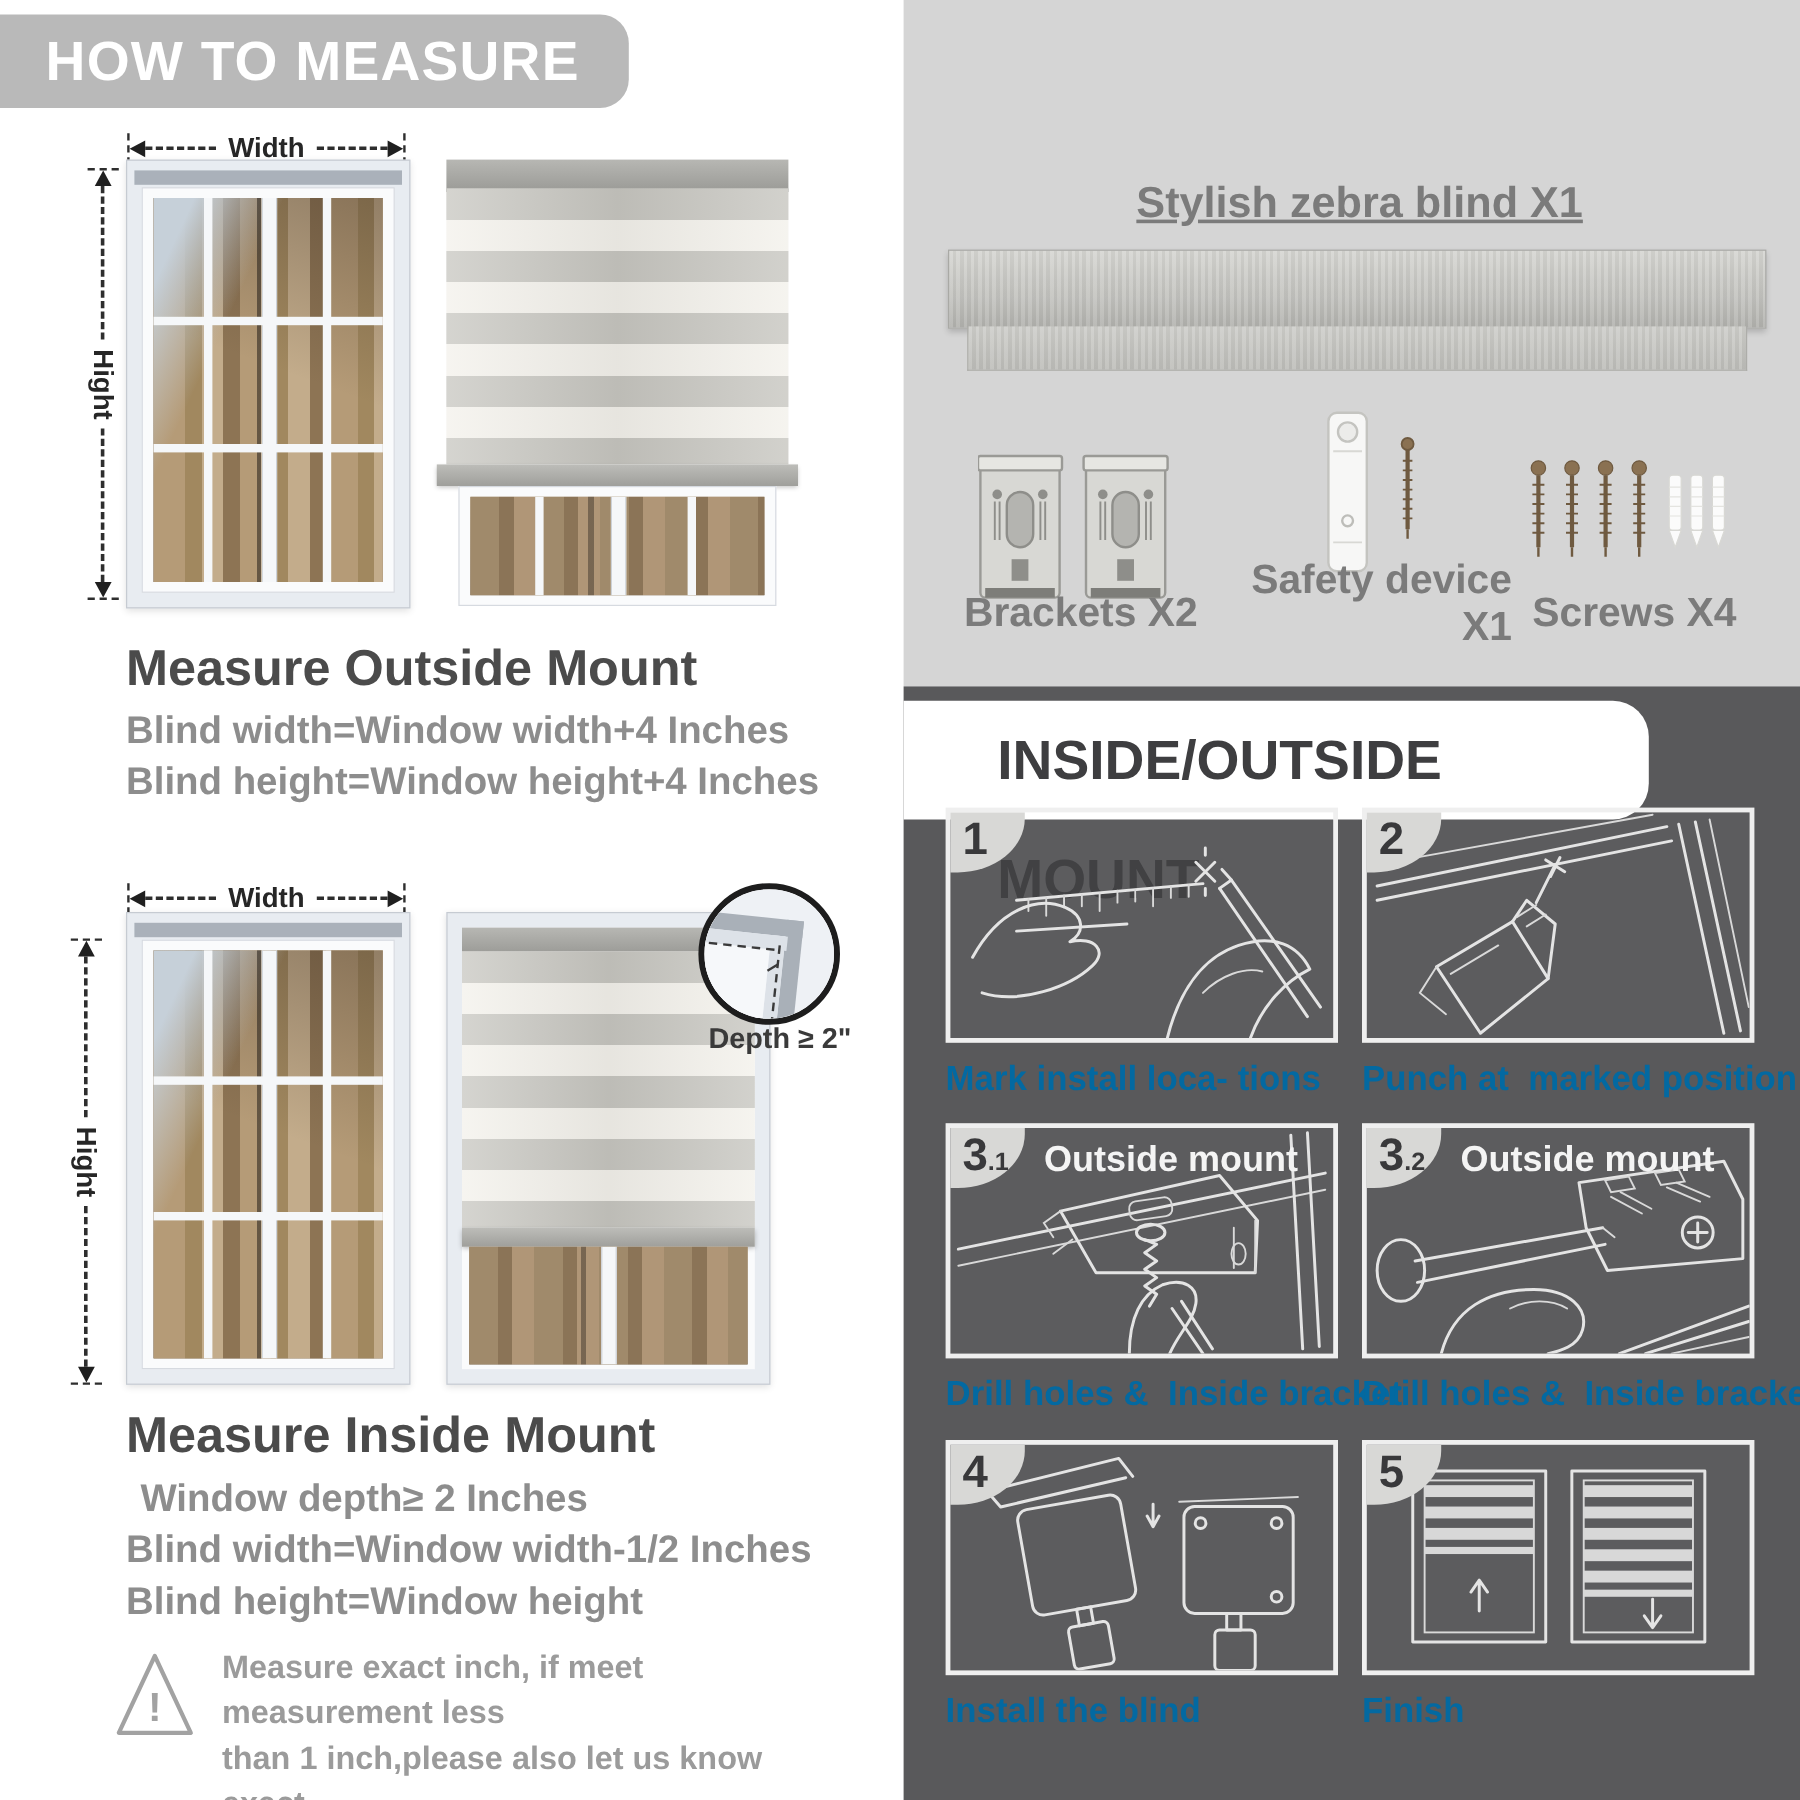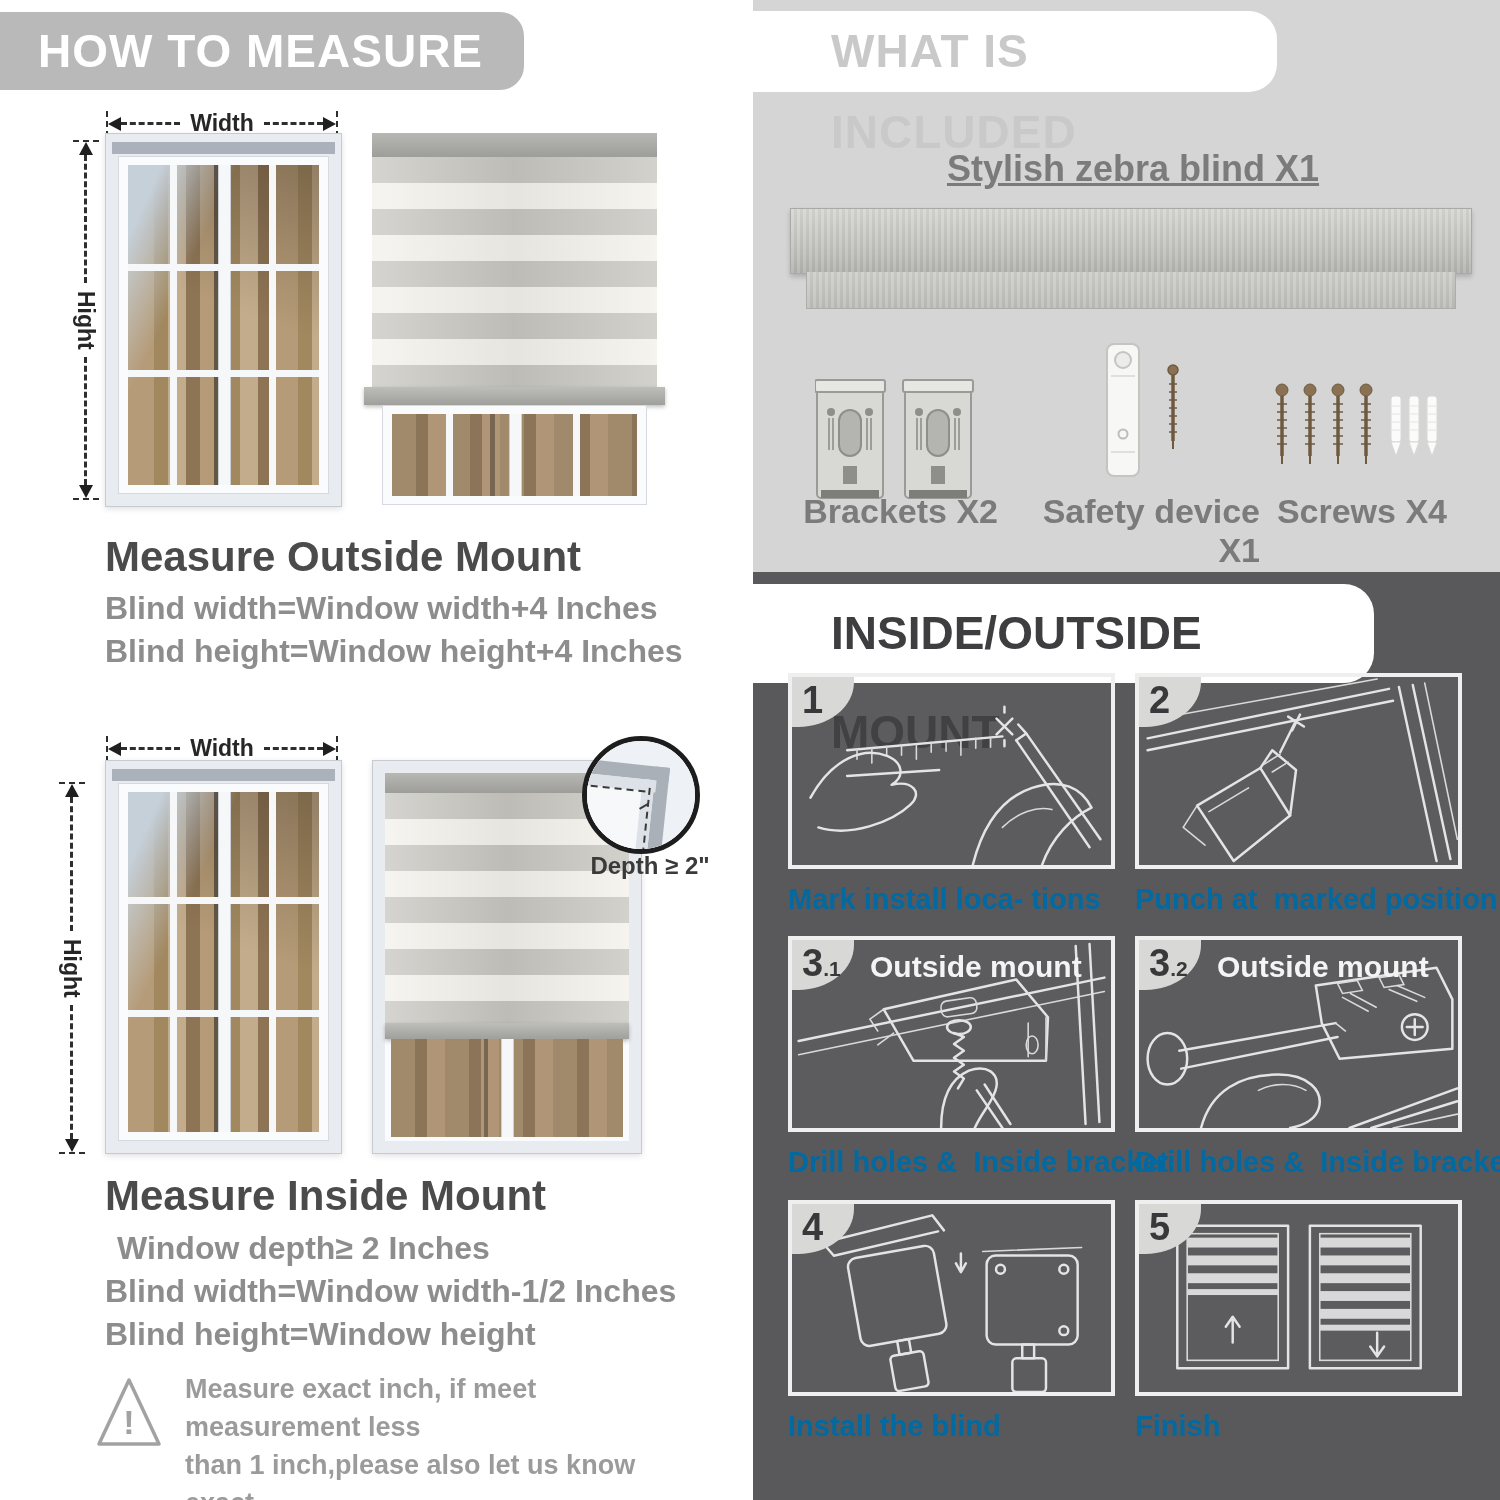--- a/index.html
+++ b/index.html
@@ -219,21 +219,20 @@
     <svg viewBox="0 0 68 80" width="68" height="80">
       <path d="M34,8 L64,72 L4,72 Z" fill="none" stroke="#a2a2a2" stroke-width="3.5" stroke-linejoin="round"></path>
       <text x="34" y="62" text-anchor="middle" font-size="34" font-weight="bold" fill="#a2a2a2" font-family="Liberation Sans, sans-serif">!</text>
     </svg>
   </div>
   <div class="abs warn-text" style="left:185px;top:1370px;width:500px;">Measure exact inch, if meet measurement less
 than 1 inch,please also let us know exact
 measurement, please do not leave it</div>
 
   <div class="abs included-bg"></div>
-  <div class="abs included-pill">WHAT IS INCLUDED</div>
 
   <div class="abs blind-label" style="left:853px;top:148px;width:560px;text-align:center;">Stylish zebra blind X1</div>
 
   <div class="abs bar-main"></div>
   <div class="abs bar-rail"></div>
 
   <div class="abs" style="left:815px;top:372px;width:160px;height:148px;">
     <svg viewBox="0 0 160 148" width="160" height="148">
       <g>
         <rect x="2" y="16" width="66" height="110" rx="4" fill="#d8d8d4" stroke="#9a9a96" stroke-width="2"></rect>
@@ -313,21 +312,21 @@
         <g transform="translate(160,0)">
             <rect x="-5" y="16" width="10" height="46" rx="3"></rect>
             <path d="M-5,62 L0,76 L5,62 Z"></path>
             <path d="M-5,26 h10 M-5,34 h10 M-5,42 h10 M-5,50 h10" fill="none" stroke="#e4e4e0"></path>
           </g>
       </g>
     </svg>
   </div>
 
   <div class="abs comp-label" style="left:793px;top:492px;width:205px;">Brackets X2</div>
-  <div class="abs comp-label" style="left:1010px;top:492px;width:250px;">Safety device X1</div>
+  <div class="abs comp-label" style="left:1010px;top:464px;width:250px;">Safety device X1</div>
   <div class="abs comp-label" style="left:1262px;top:492px;width:185px;">Screws X4</div>
 
   <div class="abs mount-bg"></div>
   <div class="abs mount-pill">INSIDE/OUTSIDE MOUNT</div>
 
   <div class="step" style="left:788px;top:673px;">
     <div class="step-frame">
       <svg viewBox="0 0 321 190">
         <path class="ln" d="M55,74 L212,60"></path>
         <path class="ln" d="M55,100 L148,94"></path>

